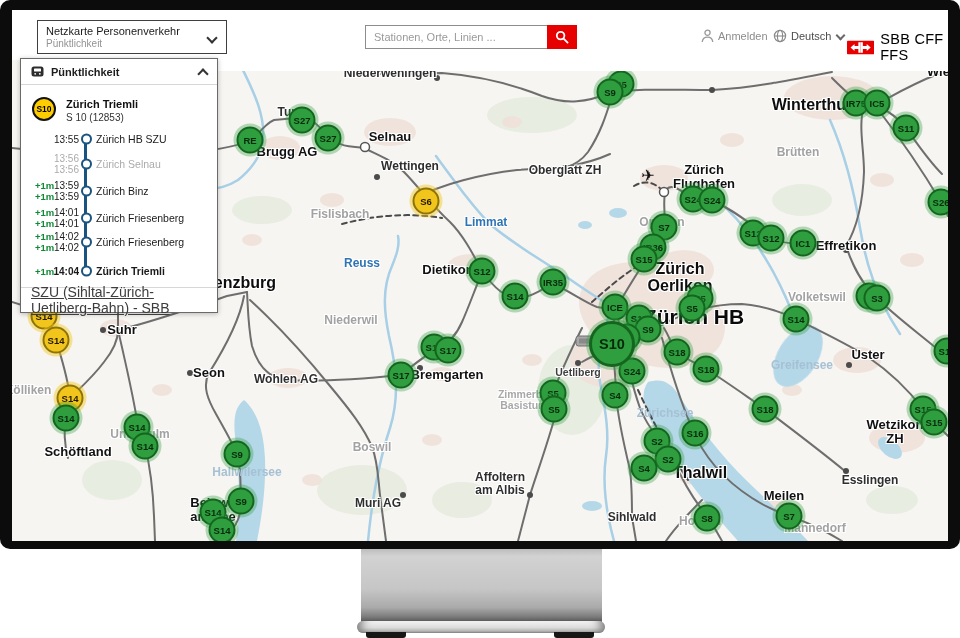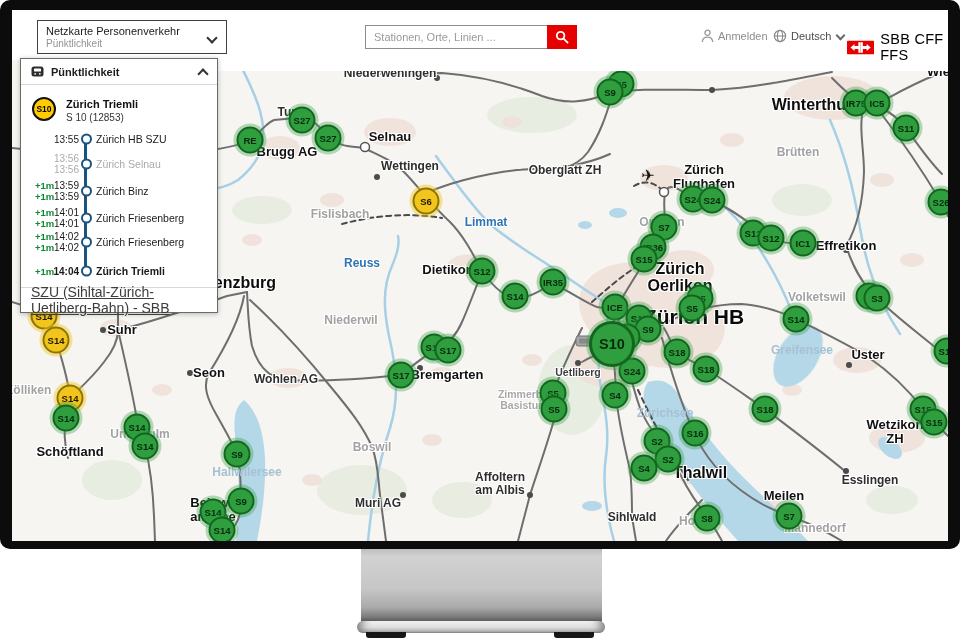--- a/index.html
+++ b/index.html
@@ -245,41 +245,41 @@
           <div class="ml muted" style="left: 650px; top: 162px;">Opfikon</div>
           <div class="ml citylg" style="left: 668px; top: 217px;">Zürich
 Oerlikon</div>
           <div class="ml cityxl" style="left: 682px; top: 257px;">Zürich HB</div>
           <div class="ml citylg" style="left: 800px; top: 45px;">Winterthur</div>
           <div class="ml muted" style="left: 786px; top: 92px;">Brütten</div>
           <div class="ml city" style="left: 930px; top: 12px;">Wies</div>
           <div class="ml city" style="left: 834px; top: 186px;">Effretikon</div>
           <div class="ml muted" style="left: 805px; top: 237px;">Volketswil</div>
           <div class="ml city" style="left: 856px; top: 295px;">Uster</div>
-          <div class="ml lake" style="left: 790px; top: 290px; text-align: right;">Greifensee</div>
+          <div class="ml lake" style="left: 790px; top: 305px; text-align: right;">Greifensee</div>
           <div class="ml city" style="left: 883px; top: 372px;">Wetzikon ZH</div>
           <div class="ml town" style="left: 858px; top: 420px;">Esslingen</div>
           <div class="ml city" style="left: 772px; top: 436px;">Meilen</div>
           <div class="ml muted" style="left: 803px; top: 468px;">Männedorf</div>
           <div class="ml citylg" style="left: 688px; top: 413px;">Thalwil</div>
           <div class="ml town" style="left: 620px; top: 457px;">Sihlwald</div>
           <div class="ml town" style="left: 488px; top: 424px;">Affoltern
 am Albis</div>
           <div class="ml town" style="left: 366px; top: 443px;">Muri AG</div>
           <div class="ml muted" style="left: 360px; top: 387px;">Boswil</div>
           <div class="ml town" style="left: 274px; top: 319px;">Wohlen AG</div>
           <div class="ml city" style="left: 435px; top: 315px;">Bremgarten</div>
           <div class="ml muted" style="left: 339px; top: 260px;">Niederwil</div>
           <div class="ml city" style="left: 436px; top: 210px;">Dietikon</div>
           <div class="ml citylg" style="left: 228px; top: 223px;">Lenzburg</div>
           <div class="ml city" style="left: 110px; top: 270px;">Suhr</div>
           <div class="ml city" style="left: 197px; top: 313px;">Seon</div>
           <div class="ml muted" style="left: 16px; top: 330px;">Kölliken</div>
           <div class="ml muted" style="left: 128px; top: 374px;">Unterkulm</div>
-          <div class="ml city" style="left: 58px; top: 392px; text-align: center;">Schöftland</div>
+          <div class="ml city" style="left: 66px; top: 392px; text-align: center;">Schöftland</div>
           <div class="ml lake" style="left: 235px; top: 412px;">Hallwilersee</div>
           <div class="ml city" style="left: 201px; top: 450px;">Beinwil
 am See</div>
           <div class="ml sm" style="left: 566px; top: 313px;">Uetliberg</div>
           <div class="ml lake" style="left: 653px; top: 353px;">Zürichsee</div>
           <div class="ml mutedsm" style="left: 518px; top: 340px;">Zimmerberg-
 Basistunnel</div>
           <div class="ml muted" style="left: 688px; top: 461px;">Horgen</div>
         </div>
       <div id="map-badges">

